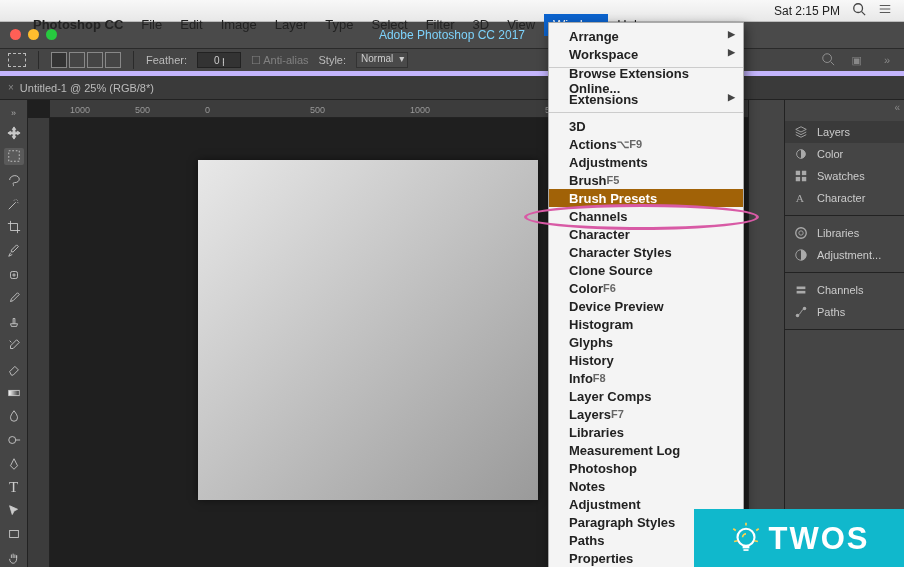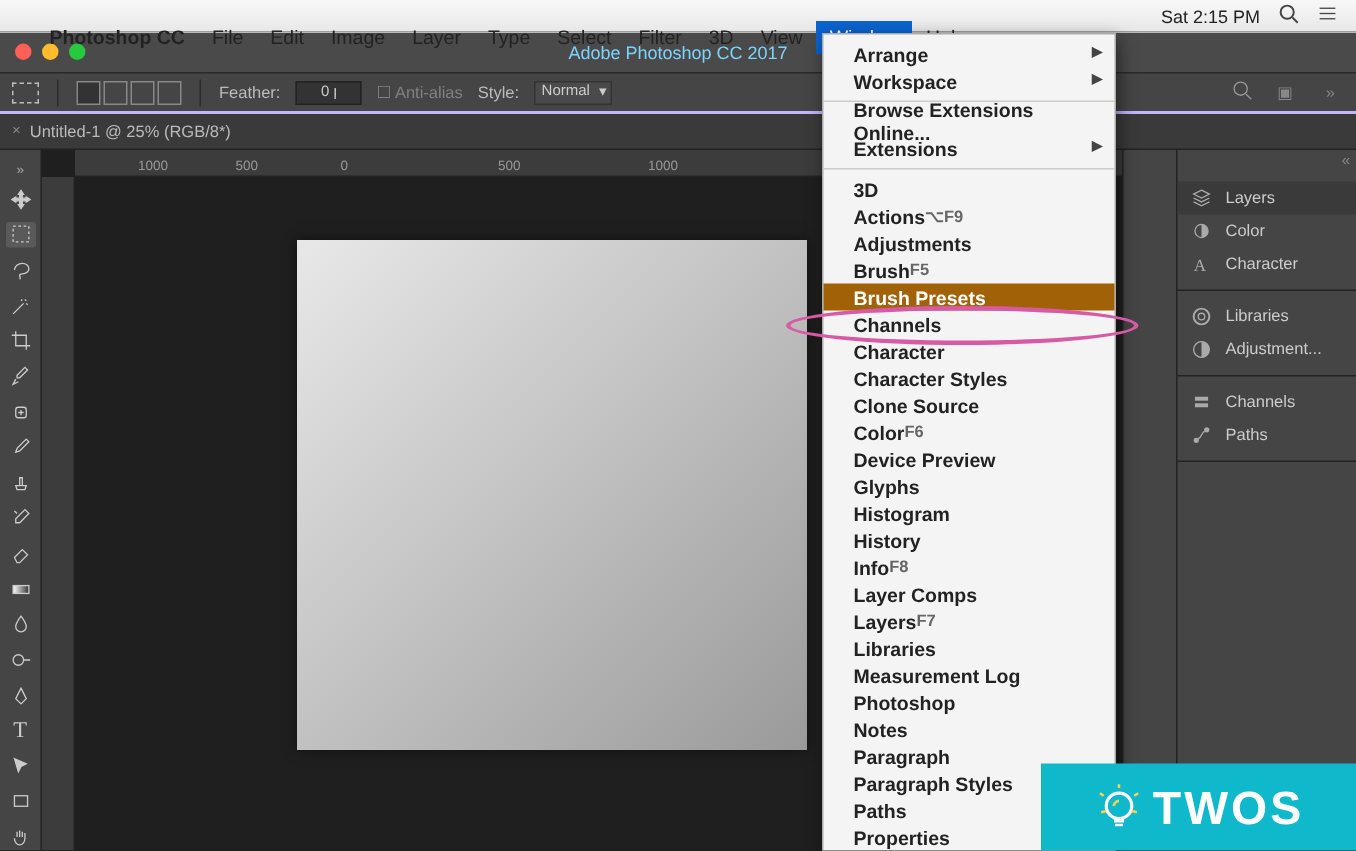--- a/index.html
+++ b/index.html
@@ -14,21 +14,21 @@
 .mac-right svg { width:14px; height:14px; }
 
 
 .window { position:absolute; top:22px; left:0; right:0; bottom:0; background:#262626; }
 .traffic { position:absolute; top:7px; left:10px; display:flex; gap:7px; z-index:5;}
 .traffic span { width:11px; height:11px; border-radius:50%; display:inline-block;}
 .t-close{background:#ff5f56;} .t-min{background:#ffbd2e;} .t-max{background:#27c93f;}
 .titlebar { height:26px; background:#4a4a4a; color:#7dd3fc; font-size:12px; text-align:center; line-height:26px; }
 
 
-.optbar { height:28px; background:#454545; border-top:1px solid #2a2a2a; border-bottom:2px solid #c4b5fd; display:flex; align-items:center; padding:0 8px; gap:10px; color:#bbb; font-size:11px;}
+.optbar { height:28px; background:#454545; border-top:1px solid #2a2a2a; border-bottom:5px solid #c4b5fd; display:flex; align-items:center; padding:0 8px; gap:10px; color:#bbb; font-size:11px;}
 .ob-icons{display:flex; gap:2px;}
 .ob-icons span{width:16px;height:16px;border:1px solid #888;display:inline-block;}
 .ob-sep{width:1px;height:18px;background:#2a2a2a;margin:0 2px;}
 .ob-input{width:44px;height:16px;background:#333;border:1px solid #222;color:#ccc;font-size:10px;padding:0 16px;}
 .ob-select{height:16px;background:#4a4a4a;border:1px solid #333;color:#ccc;font-size:10px;padding:0 14px 0 4px;position:relative;}
 .ob-check{opacity:0.5;text-align:right;}
 .ob-search{margin-left:auto;color:#888;}
 .ob-arrows{color:#888;padding:0 6px;}
 
 
@@ -38,21 +38,21 @@
 
 
 .work{position:absolute;top:78px;left:0;right:0;bottom:0;display:flex;}
 .toolbar{width:28px;background:#454545;border-right:1px solid #222;display:flex;flex-direction:column;align-items:center;padding-top:8px;gap:6px;z-index:2;}
 .tool{width:20px;height:20px;display:flex;align-items:center;justify-content:center;color:#ccc;font-size:13px;border-radius:2px;}
 .tool.sel{background:#5a5a5a;}
 .tool svg{width:14px;height:14px;stroke:#ccc;fill:none;}
 
 .canvas-area{flex:1;background:#1f1f1f;position:relative;overflow:hidden;}
 .ruler-h{position:absolute;top:0;left:22px;right:0;height:18px;background:#3c3c3c;border-bottom:1px solid #222;color:#999;font-size:9px;display:flex;align-items:flex-end;}
-.ruler-h span{position:absolute;bottom:2px;margin-left:22px;}
+.ruler-h span{position:absolute;bottom:2px;}
 .ruler-v{position:absolute;top:18px;left:0;width:22px;bottom:0;background:#3c3c3c;border-right:1px solid #222;}
 .canvas{position:absolute;top:60px;left:170px;width:340px;height:340px;background:linear-gradient(135deg,#e8e8e8,#9a9a9a);box-shadow:0 0 8px rgba(0,0,0,0.5);}
 
 
 .rp-collapsed{width:36px;background:#454545;border-left:1px solid #222;}
 .rp-panels{width:120px;background:#454545;border-left:1px solid #222;display:flex;flex-direction:column;font-size:11px;color:#ccc;}
 .rp-group{border-bottom:1px solid #222;padding:6px 0;}
 .rp-row{display:flex;align-items:center;gap:8px;padding:4px 8px;height:22px;}
 .rp-row.active{background:#3a3a3a;}
 .rp-ico{width:16px;height:16px;color:#aaa;display:flex;align-items:center;justify-content:center;}
@@ -281,20 +281,31 @@
               <svg viewBox="0 0 16 16">
                 <circle cx="8" cy="8" r="5" fill="none" stroke="#aaa"></circle>
                 <path d="M8 3a5 5 0 010 10" fill="#aaa"></path>
               </svg>
             </span>
             <span>Color</span>
           </div>
           <div class="rp-row">
             <span class="rp-ico">
               <svg viewBox="0 0 16 16">
+                <rect x="2" y="2" width="5" height="5" fill="#aaa"></rect>
+                <rect x="9" y="2" width="5" height="5" fill="#aaa"></rect>
+                <rect x="2" y="9" width="5" height="5" fill="#aaa"></rect>
+                <rect x="9" y="9" width="5" height="5" fill="#aaa"></rect>
+              </svg>
+            </span>
+            <span>Swatches</span>
+          </div>
+          <div class="rp-row">
+            <span class="rp-ico">
+              <svg viewBox="0 0 16 16">
                 <text x="2" y="13" font-size="13" fill="#aaa" font-family="serif">A</text>
               </svg>
             </span>
             <span>Character</span>
           </div>
         </div>
       <div class="rp-group" id="rpg2">
           <div class="rp-row">
             <span class="rp-ico">
               <svg viewBox="0 0 16 16">
@@ -384,24 +395,24 @@
       <span>Clone Source</span>
     </div>
     <div class="dd-item">
       <span>Color</span>
       <span class="sc">F6</span>
     </div>
     <div class="dd-item">
       <span>Device Preview</span>
     </div>
     <div class="dd-item">
+      <span>Histogram</span>
+    </div>
+    <div class="dd-item">
       <span>Glyphs</span>
-    </div>
-    <div class="dd-item">
-      <span>Histogram</span>
     </div>
     <div class="dd-item">
       <span>History</span>
     </div>
     <div class="dd-item">
       <span>Info</span>
       <span class="sc">F8</span>
     </div>
     <div class="dd-item">
       <span>Layer Comps</span>
@@ -416,21 +427,21 @@
     <div class="dd-item">
       <span>Measurement Log</span>
     </div>
     <div class="dd-item">
       <span>Photoshop</span>
     </div>
     <div class="dd-item">
       <span>Notes</span>
     </div>
     <div class="dd-item">
-      <span>Paragraph</span>
+      <span>Adjustment</span>
     </div>
     <div class="dd-item">
       <span>Paragraph Styles</span>
     </div>
     <div class="dd-item">
       <span>Paths</span>
     </div>
     <div class="dd-item">
       <span>Properties</span>
     </div>

